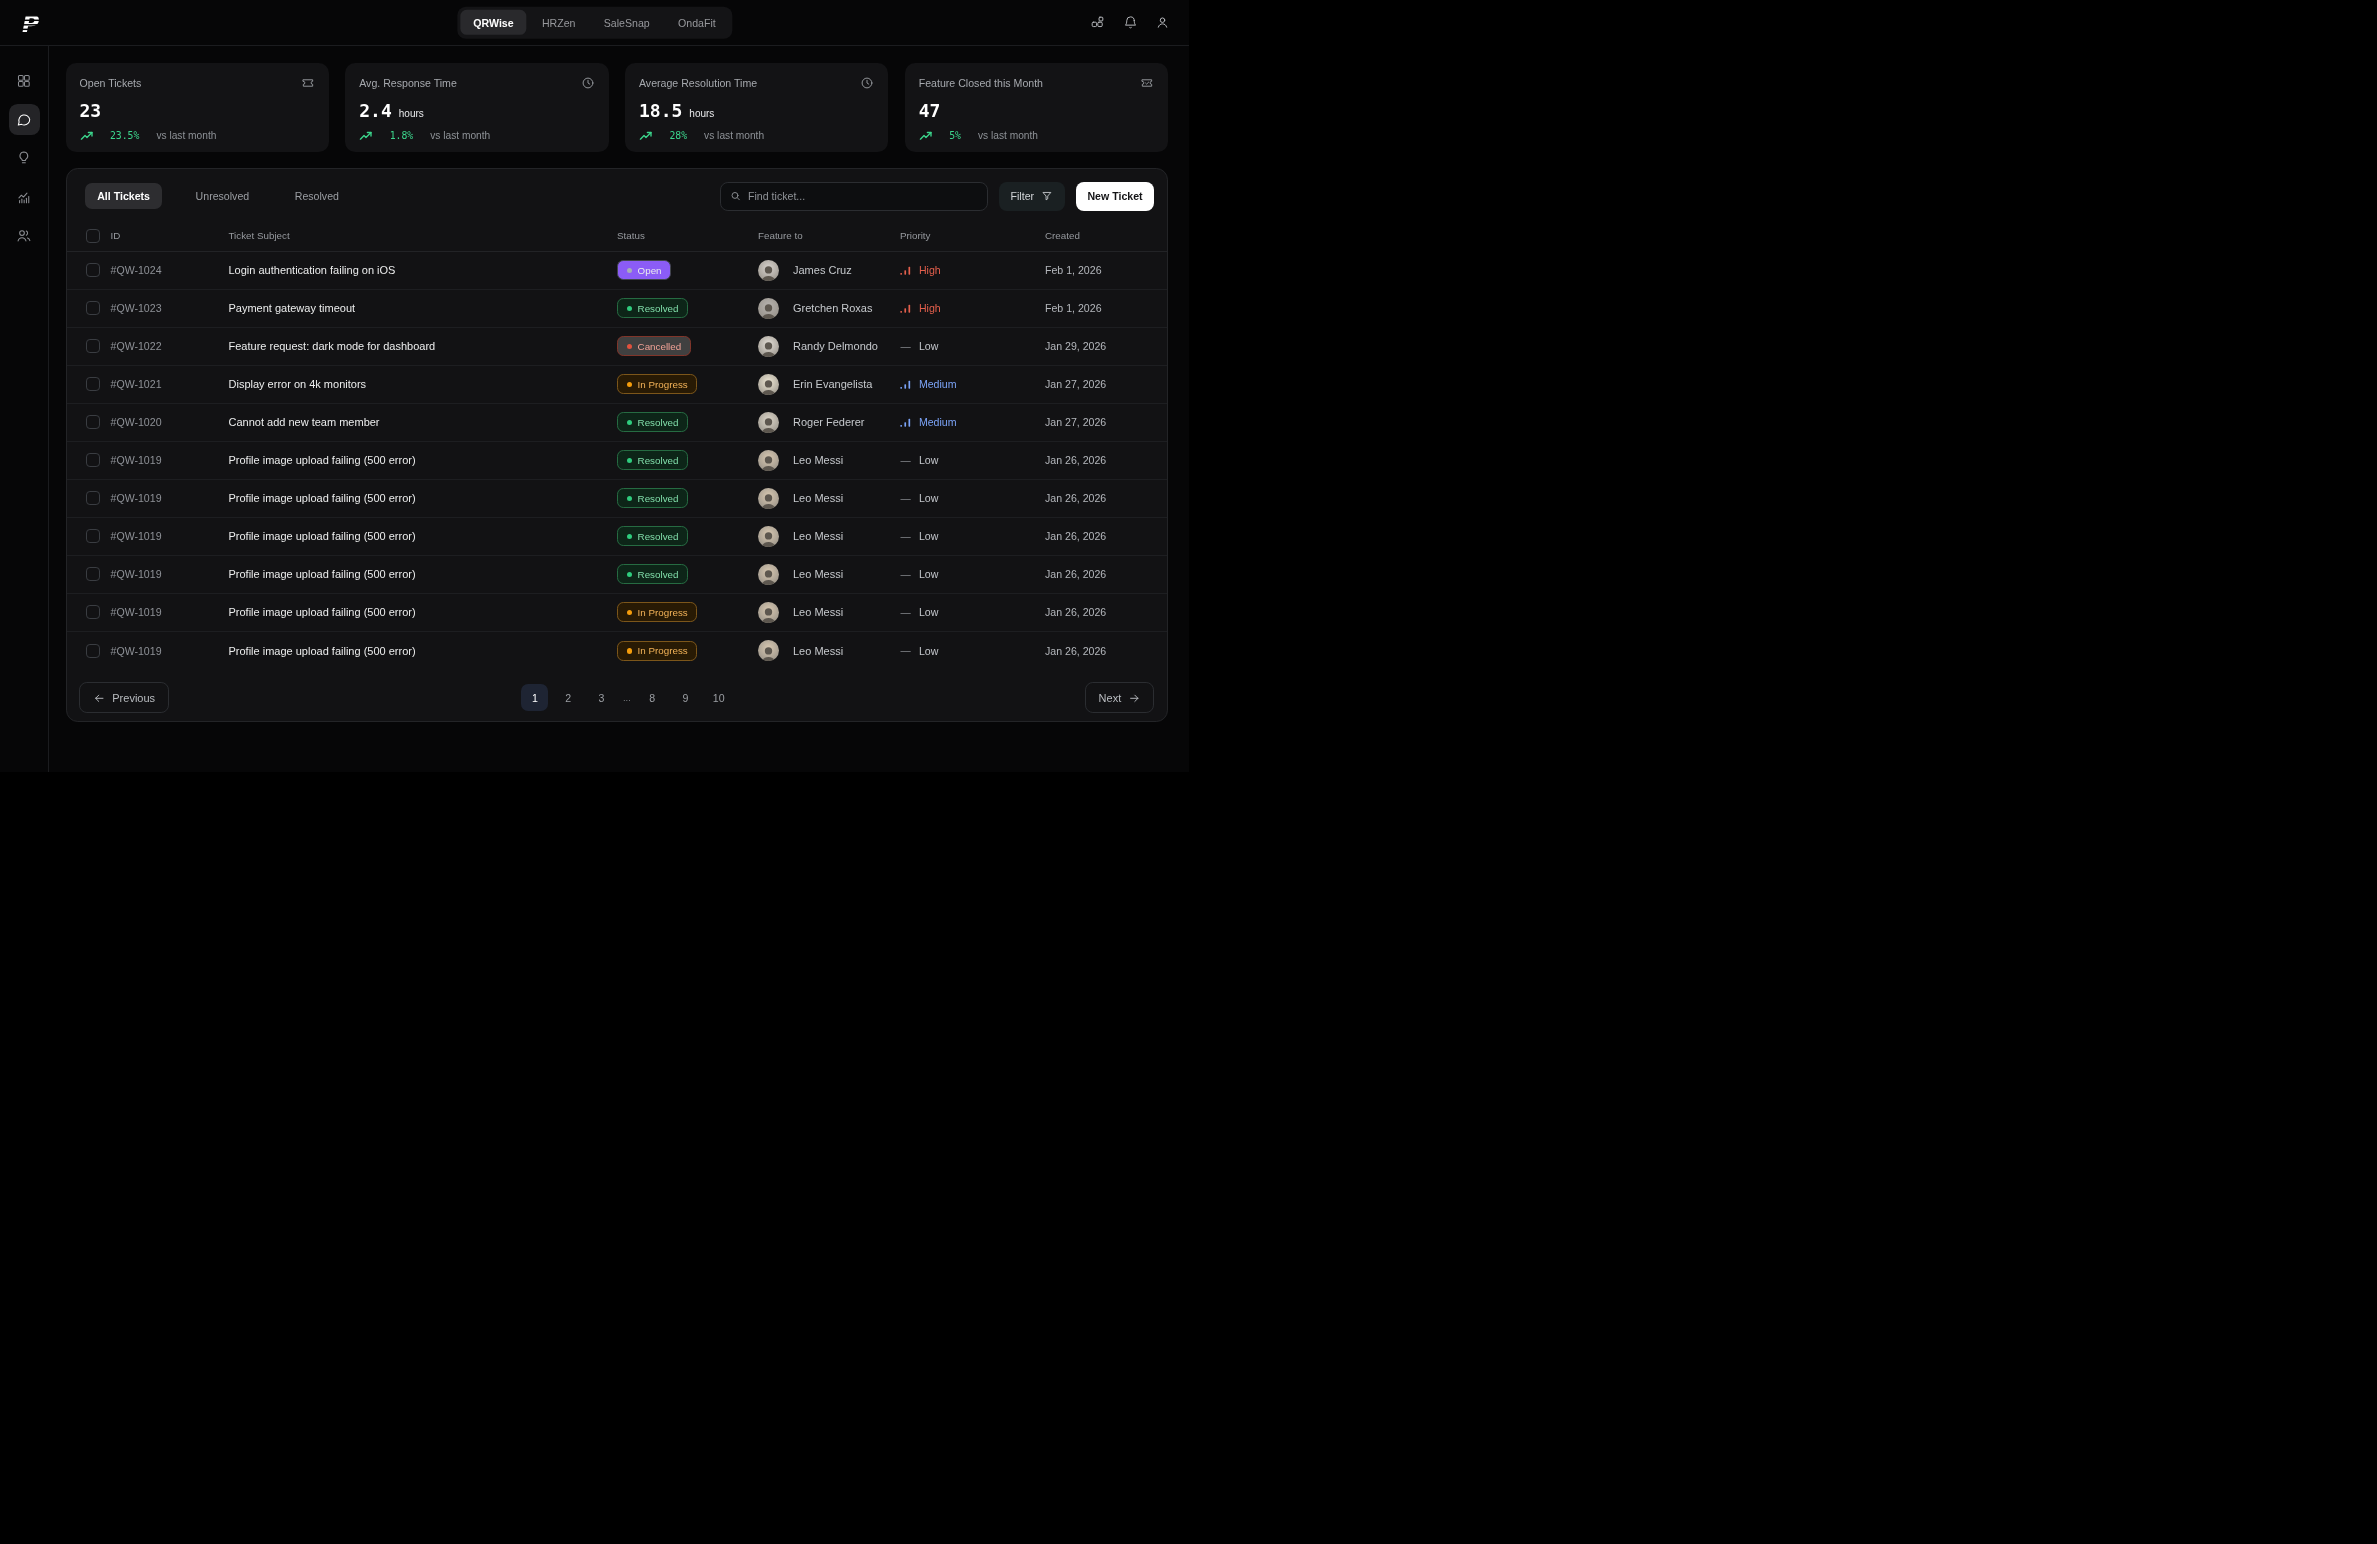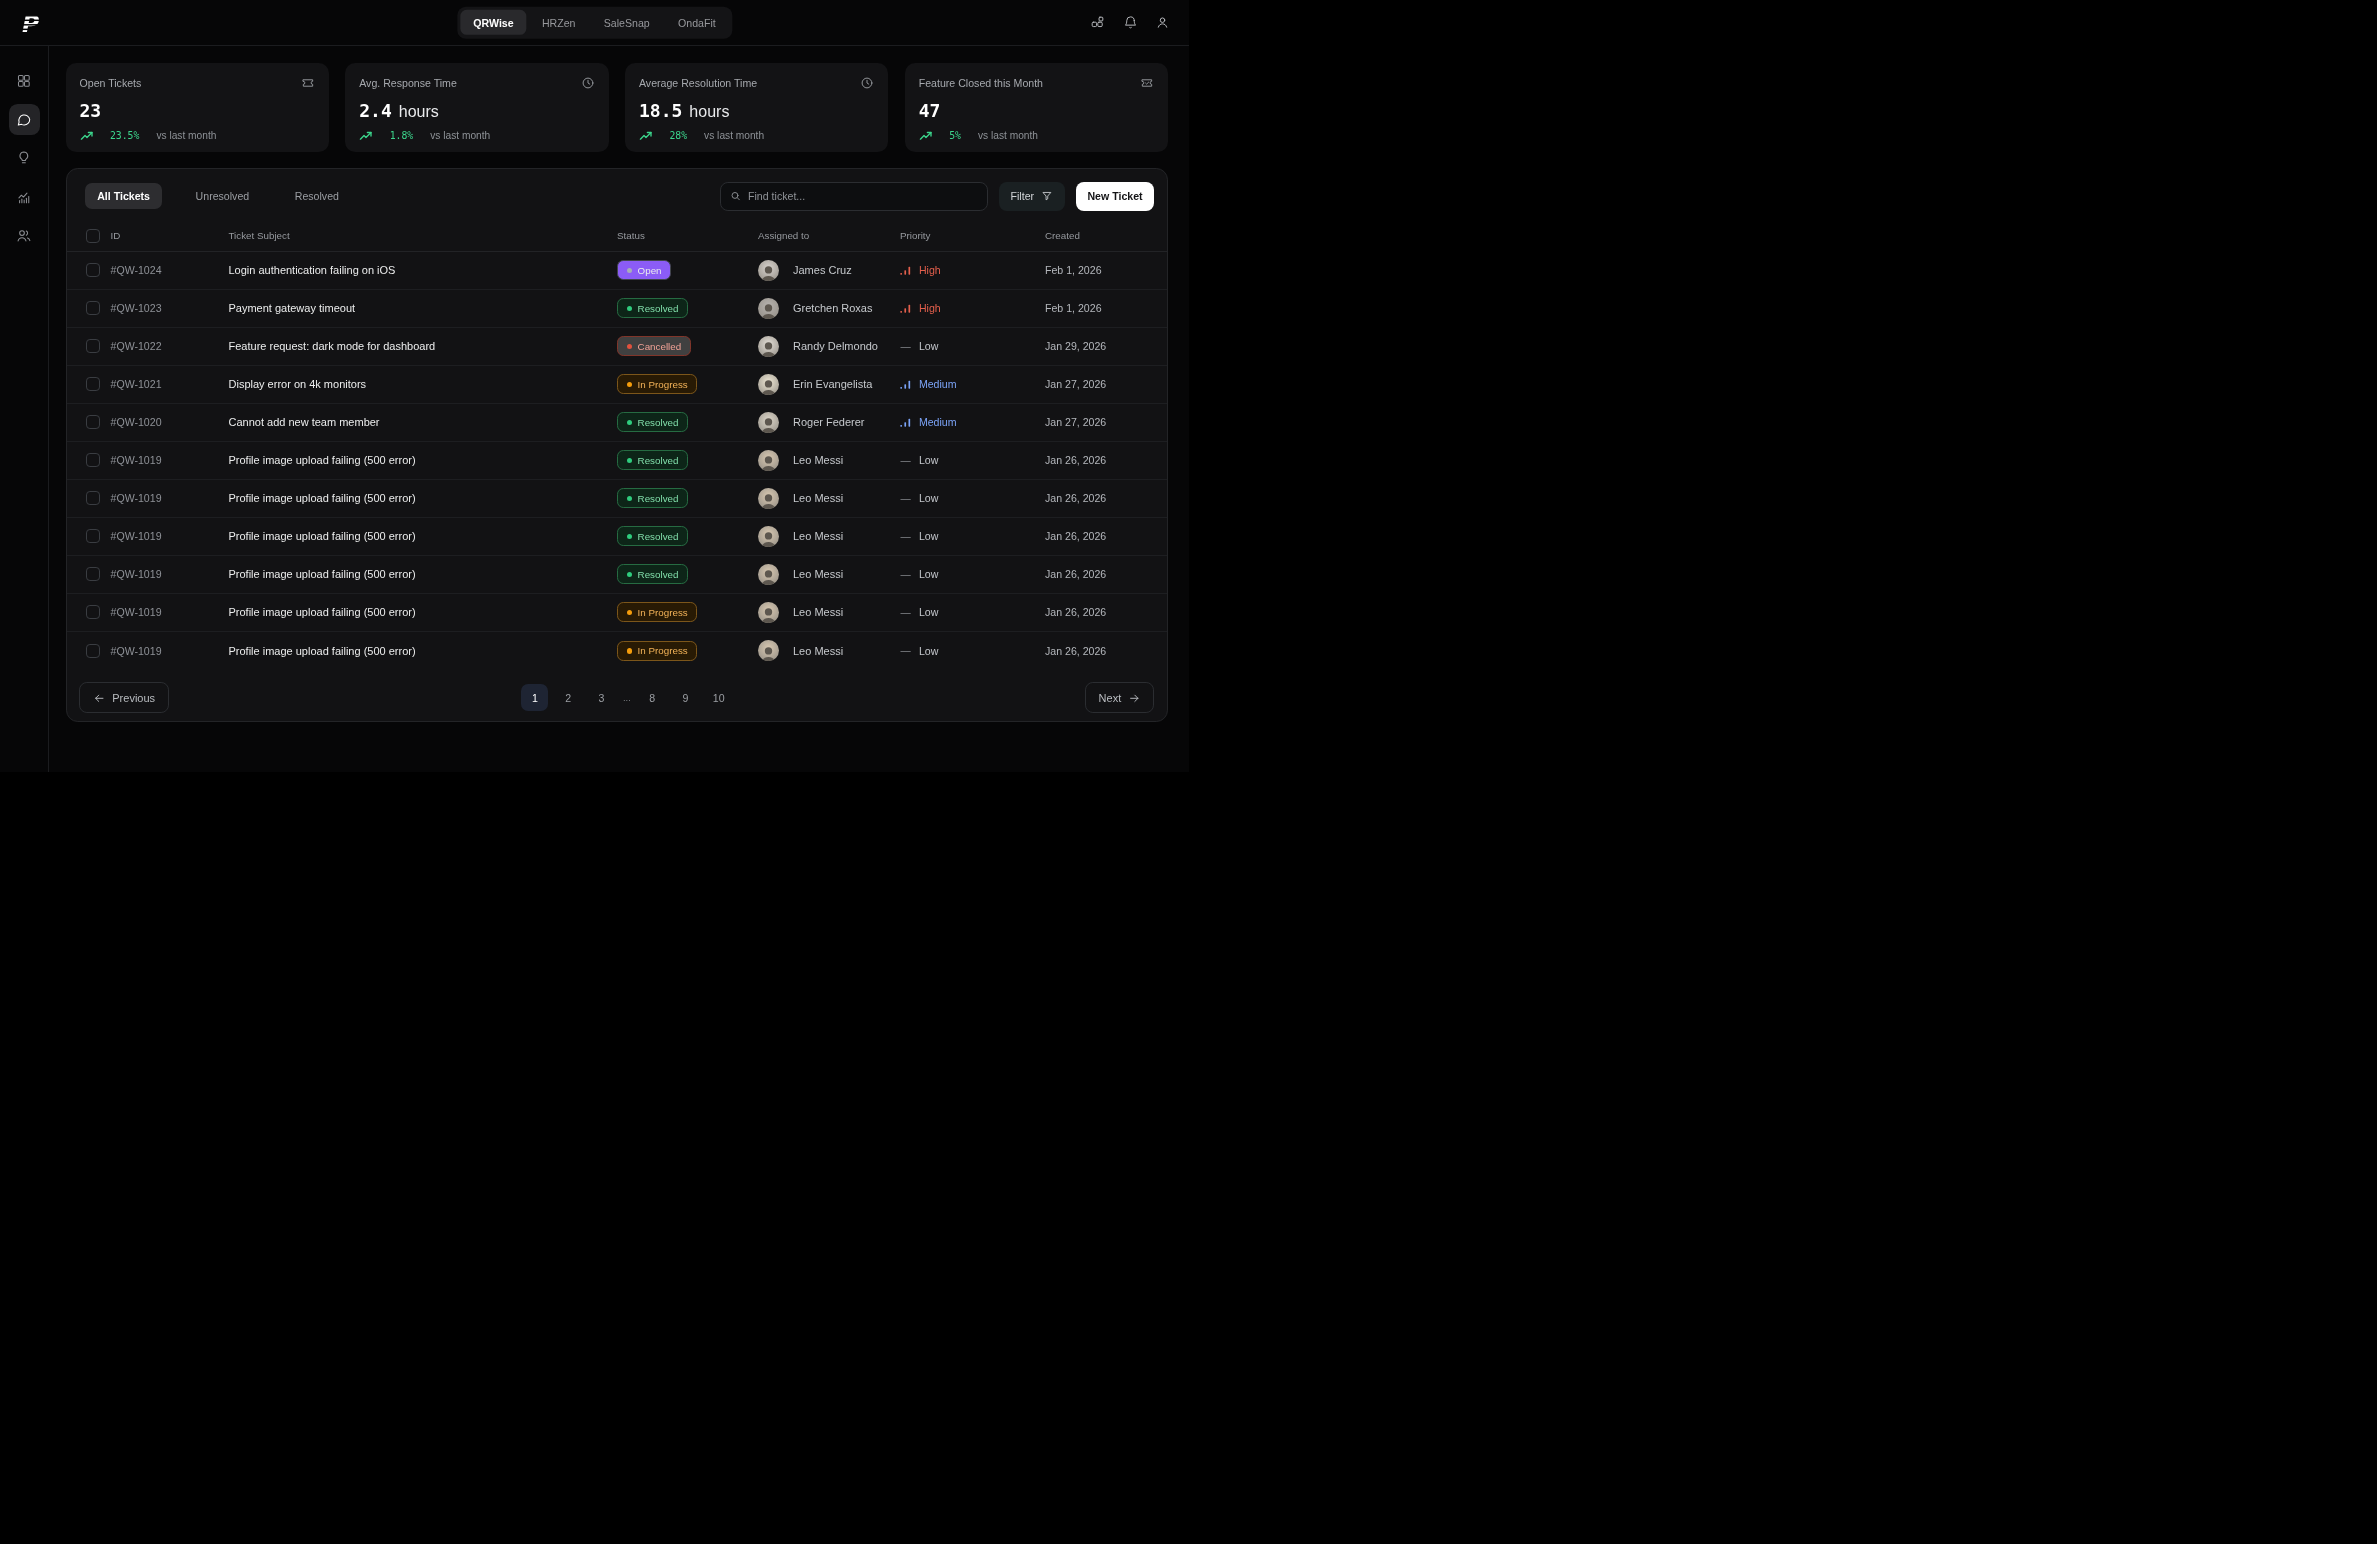--- a/index.html
+++ b/index.html
@@ -35,21 +35,21 @@
   
   .cards { display:grid; grid-template-columns:repeat(4,1fr); gap:16.5px; margin-top:17.3px; }
   .card { background:#131315; border-radius:10.2px; padding:12.6px 14px 11px; height:89px;
     display:flex; flex-direction:column; justify-content:space-between; }
   .card-top { display:flex; justify-content:space-between; align-items:center; }
   .card-label { font-size:10.6px; color:#a6a9ae; }
   .card-icon { width:14px; height:14px; color:#9b9ea3; display:flex; }
   .card-icon svg { width:100%; height:100%; }
   .card-value { display:flex; align-items:baseline; gap:7px; margin-top:1.6px; }
   .card-num { font-family:"DejaVu Sans Mono", monospace; font-size:18px; font-weight:700; color:#fff; }
-  .card-unit { font-size:16px; color:#e9eaec;text-align:right; }
+  .card-unit { font-size:10px; color:#e9eaec;text-align:right; }
   .card-trend { display:flex; align-items:flex-end; gap:17px; font-size:10.2px; }
   .trend-icon { width:13.4px; height:10.2px; display:flex; }
   .trend-pct { font-family:"DejaVu Sans Mono", monospace; font-size:9.8px; }
   .trend-note { color:#8e9297; font-size:10.2px; }
 
   
   .panel { margin-top:15.7px; background:#121214; border:0.8px solid #232427; border-radius:11.8px;
     height:554px; display:flex; flex-direction:column; overflow:hidden; }
   .toolbar { display:flex; align-items:center; padding:12.6px 12.6px 0 12.6px; }
   .seg-tabs { display:flex; align-items:center; gap:22px; margin-left:6.3px; }
@@ -332,21 +332,21 @@
           <button class="btn-new">New Ticket</button>
         </div>
       </div>
 
       <div class="table">
         <div class="trow thead">
           <span class="cb"></span>
           <span class="th">ID</span>
           <span class="th">Ticket Subject</span>
           <span class="th">Status</span>
-          <span class="th">Assigned to</span>
+          <span class="th">Feature to</span>
           <span class="th">Priority</span>
           <span class="th">Created</span>
         </div>
         <div id="table-body">
             <div class="trow tbody-row">
     <span class="cb"></span>
     <span class="cell-id">#QW-1024</span>
     <span class="cell-subject">Login authentication failing on iOS</span>
     <span class="cell-status">
       <span class="badge" style="background: #8b5cf6; border-color: rgb(65, 69, 76); color: rgb(233, 235, 238);">

